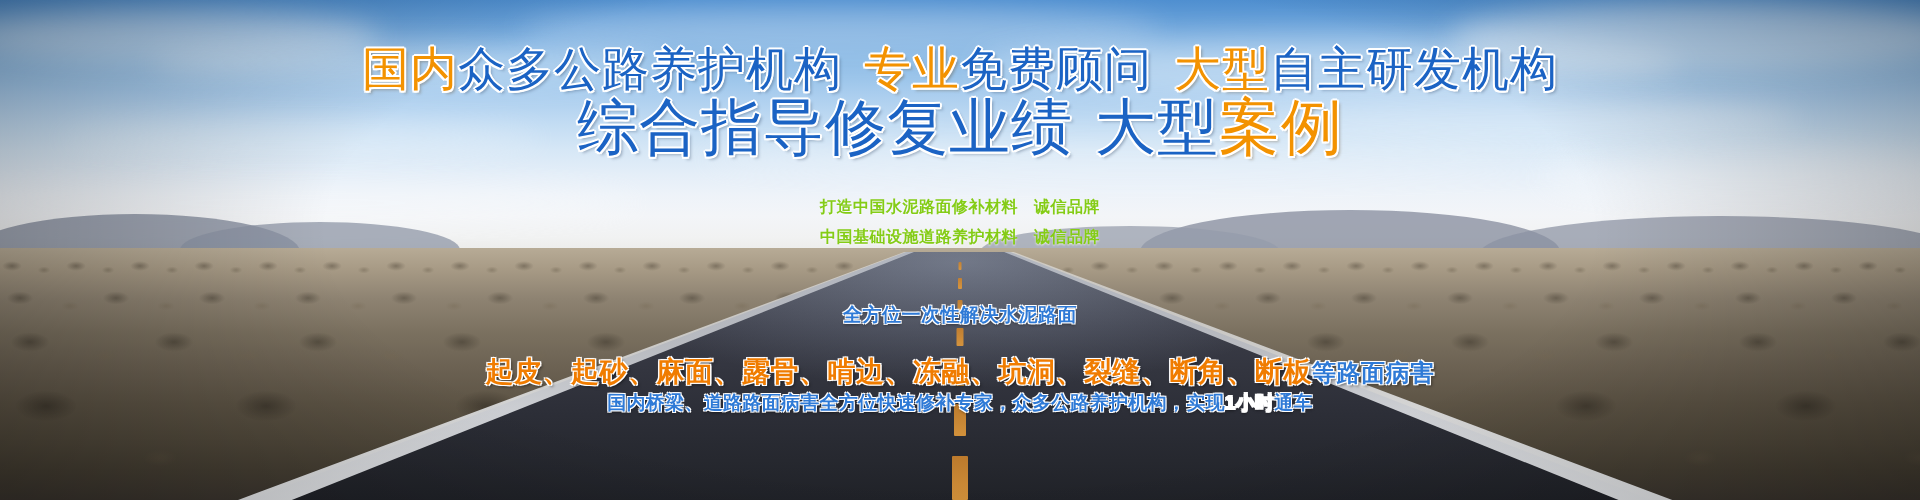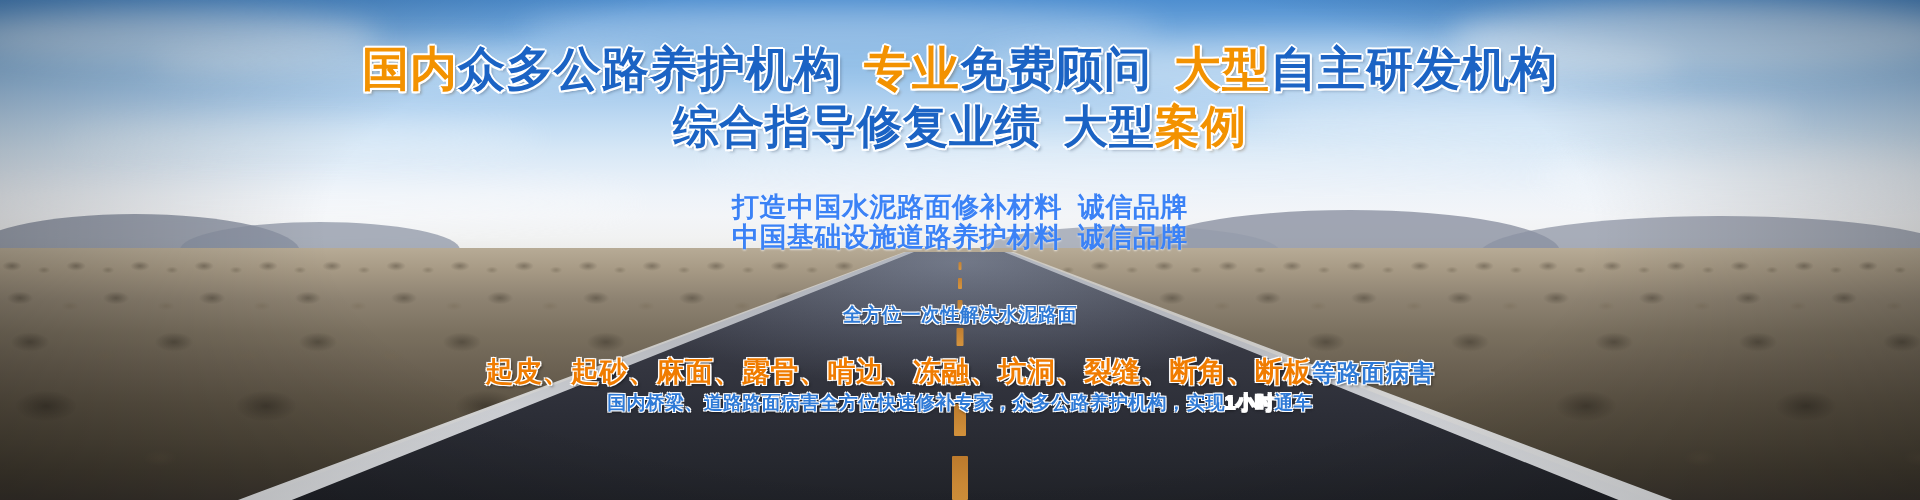--- a/index.html
+++ b/index.html
@@ -181,26 +181,26 @@
   .content {
     position: absolute; inset: 0;
     text-align: center;
   }
 
   .headline {
     position: absolute;
     left: 0; right: 0;
     top: 40px;
     font-size: 47px;
-    font-weight: bold;
+    font-weight: normal;
     line-height: 58px;
     letter-spacing: 1px;
     white-space: nowrap;
   }
-  .headline .ln2 { font-size: 45px; }
+  .headline .ln2 { font-size: 61px; }
 
   .hl-blue {
     color: #1b63c4;
     text-shadow:
       -1.5px -1.5px 0 #fff,  1.5px -1.5px 0 #fff,
       -1.5px  1.5px 0 #fff,  1.5px  1.5px 0 #fff,
        0 -2px 0 #fff, 0 2px 0 #fff, -2px 0 0 #fff, 2px 0 0 #fff,
        3px 3px 3px rgba(40,60,90,.35);
   }
   .hl-orange {
@@ -210,24 +210,24 @@
       -1.5px  1.5px 0 #fff,  1.5px  1.5px 0 #fff,
        0 -2px 0 #fff, 0 2px 0 #fff, -2px 0 0 #fff, 2px 0 0 #fff,
        3px 3px 3px rgba(90,60,20,.35);
   }
   .gap { display: inline-block; width: 22px; }
 
   .subtitle {
     position: absolute;
     left: 0; right: 0;
     top: 192px;
-    font-size: 27px;
+    font-size: 16px;
     font-weight: bold;
     line-height: 30px;
-    color: #3b82f6;
+    color: #84cc16;
     letter-spacing: .5px;
     white-space: nowrap;
     text-shadow: 0 1px 2px rgba(255,255,255,.75);
   }
   .subtitle .sgap { display: inline-block; width: 16px; }
 
   .bottom {
     position: absolute;
     left: 0; right: 0;
     top: 292px;

